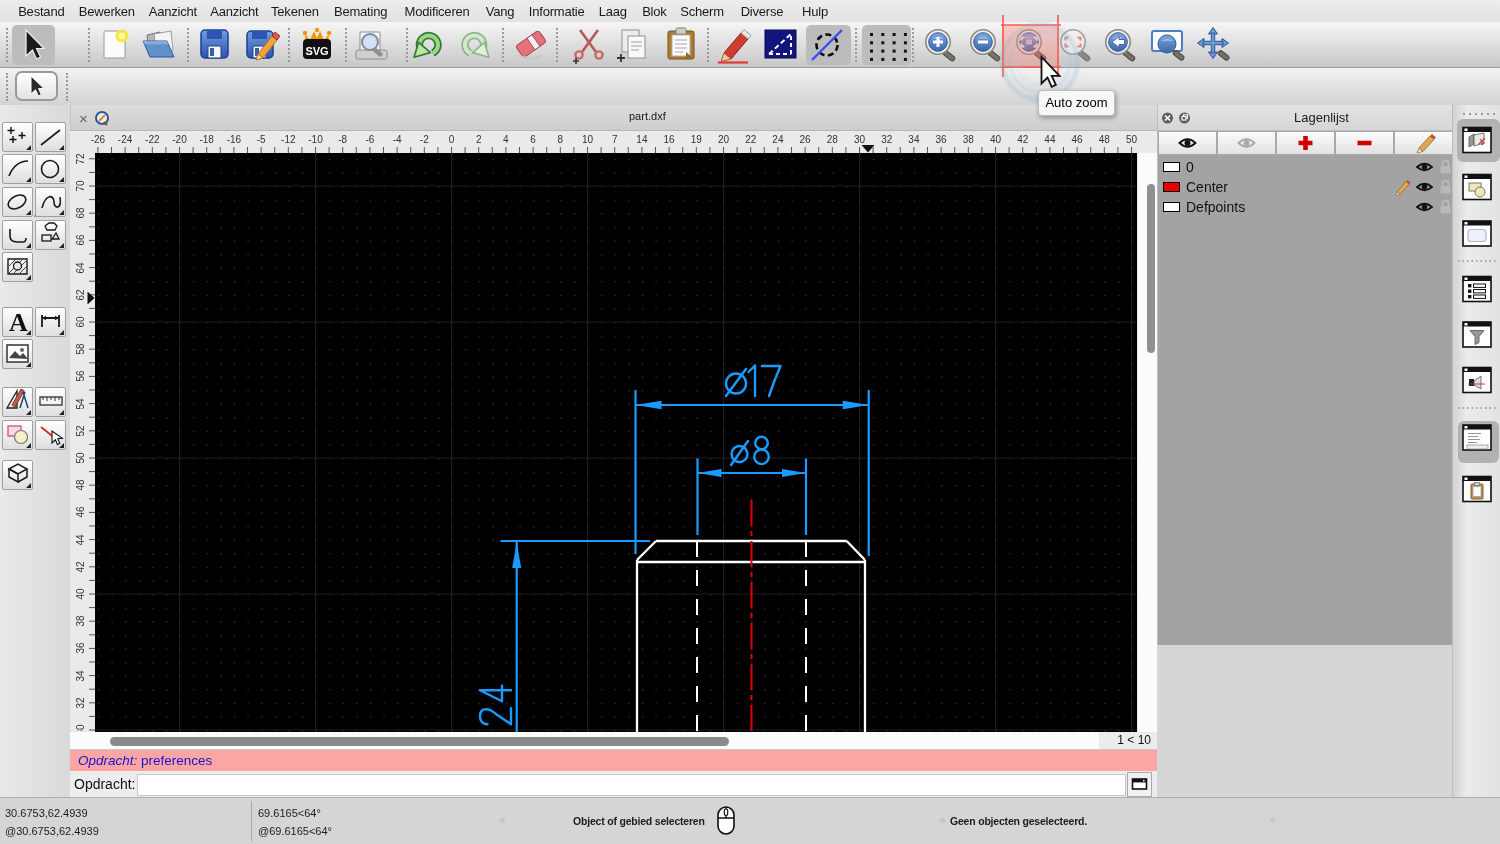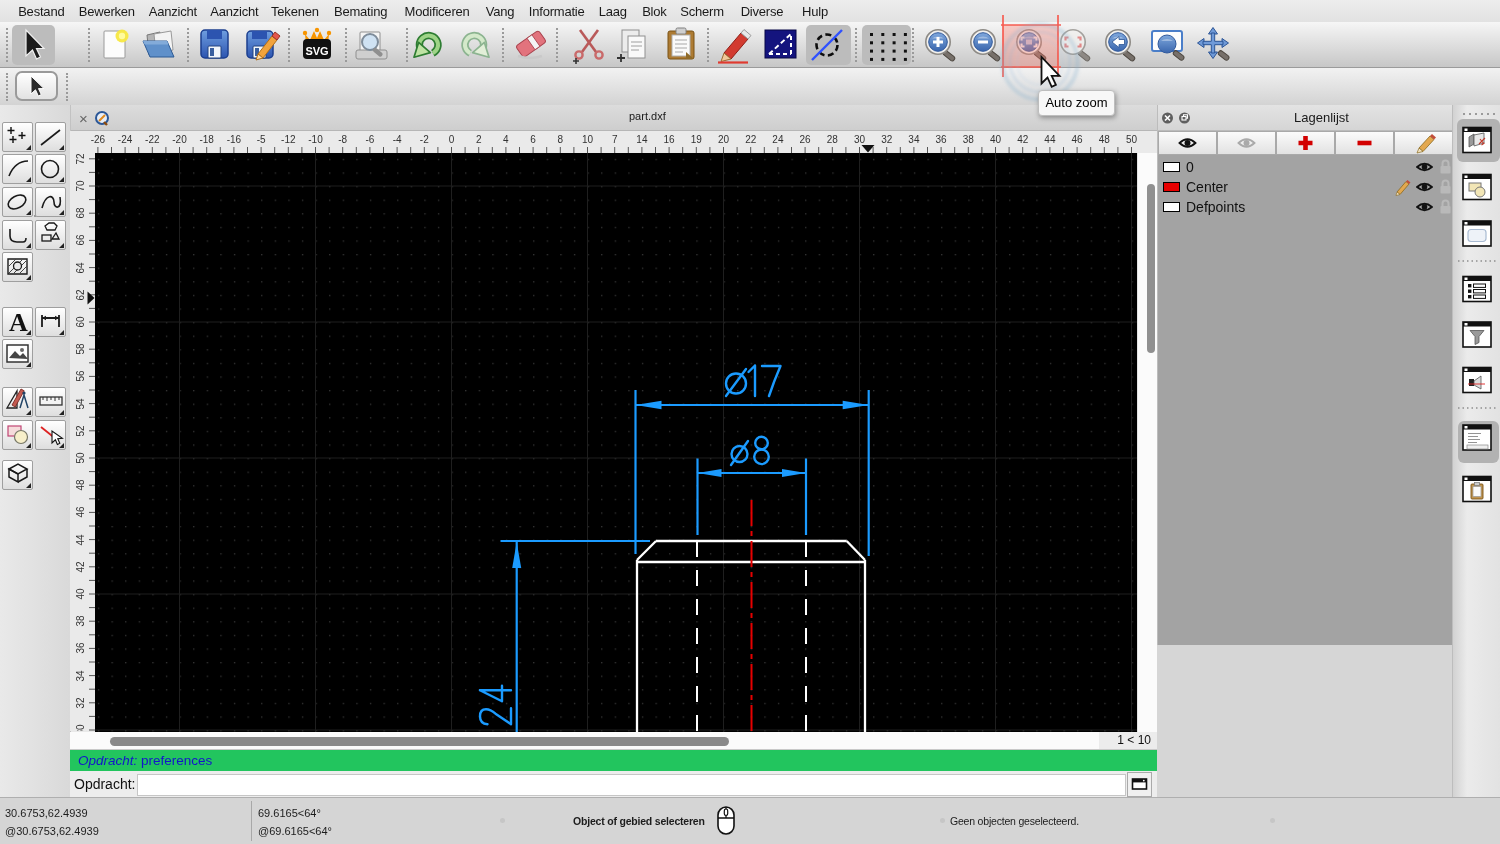--- a/index.html
+++ b/index.html
@@ -518,21 +518,21 @@
 </g>
 </svg>
 <div class="abs" style="left:1137px;top:153px;width:20px;height:579px;background:#fbfbfb;border-left:1px solid #e3e3e3;box-sizing:border-box">
     <div style="position:absolute;left:9px;top:31px;width:8px;height:169px;background:#909090;border-radius:4px"></div>
   </div>
 <div class="abs" style="left:70px;top:732px;width:1087px;height:17px;background:#fbfbfb">
     <div style="position:absolute;left:1029px;top:0;width:58px;height:17px;background:#ececec"></div>
     <span style="position:absolute;right:6px;top:1px;font-size:12px;color:#111">1 &lt; 10</span>
     <div style="position:absolute;left:40px;top:5px;width:619px;height:9px;background:#8a8a8a;border-radius:4.5px"></div>
   </div>
-<div class="abs" style="left:70px;top:749px;width:1087px;height:24px;background:#22c55e;border-top:1px solid #c9c9c9;border-bottom:1px solid #dcdcdc;box-sizing:border-box">
+<div class="abs" style="left:70px;top:749px;width:1087px;height:24px;background:#fca5a5;border-top:1px solid #c9c9c9;border-bottom:1px solid #dcdcdc;box-sizing:border-box">
     <span style="position:absolute;left:8px;top:3px;font-size:13.5px;color:#1414cc"><i>Opdracht:</i> preferences</span>
   </div>
 <div class="abs" style="left:70px;top:771px;width:1087px;height:26px;background:#ededed">
     <span style="position:absolute;left:4px;top:5px;font-size:14px;color:#111">Opdracht:</span>
     <div style="position:absolute;left:67px;top:3px;width:987px;height:20px;background:#ffffff;border:1px solid #c6c6c6"></div>
     <div style="position:absolute;left:1057px;top:1px;width:25px;height:25px;background:#f0f0f0;border:1px solid #aaa;box-sizing:border-box"><svg width="23" height="23" viewBox="0 0 23 23">
         <rect x="4.5" y="6" width="14" height="10" fill="#fff" stroke="#111" stroke-width="1.6"></rect>
         <rect x="4.5" y="6" width="14" height="3.4" fill="#111"></rect>
         <circle cx="15.8" cy="7.6" r="0.9" fill="#fff"></circle>
       </svg></div>
@@ -697,14 +697,14 @@
 <span style="position:absolute;left:258px;top:9px">69.6165&lt;64°</span>
 <span style="position:absolute;left:258px;top:27px">@69.6165&lt;64°</span>
 <div style="position:absolute;left:500px;top:20px;width:5px;height:5px;border-radius:3px;background:#c6c6c6"></div>
 <span style="position:absolute;left:573px;top:17px;font-weight:bold;font-size:10.5px;letter-spacing:-0.2px">Object of gebied selecteren</span>
 <svg style="position:absolute;left:717px;top:8px" width="18" height="29" viewBox="0 0 18 29">
       <rect x="1" y="1" width="16" height="27" rx="8" fill="#fff" stroke="#111" stroke-width="1.6"></rect>
       <path d="M9 1 V12 M1 12 H17" stroke="#111" stroke-width="1.3"></path>
       <rect x="7.3" y="3" width="3.4" height="6.5" rx="1.7" fill="#fff" stroke="#111" stroke-width="1.2"></rect>
     </svg>
 <div style="position:absolute;left:940px;top:20px;width:5px;height:5px;border-radius:3px;background:#c6c6c6"></div>
-<span style="position:absolute;left:950px;top:17px;font-weight:normal;font-size:10.5px;letter-spacing:-0.2px">Geen objecten geselecteerd.</span>
+<span style="position:absolute;left:950px;top:17px;font-weight:bold;font-size:10.5px;letter-spacing:-0.2px">Geen objecten geselecteerd.</span>
 <div style="position:absolute;left:1270px;top:20px;width:5px;height:5px;border-radius:3px;background:#c6c6c6"></div>
 </div>
 </body></html>

